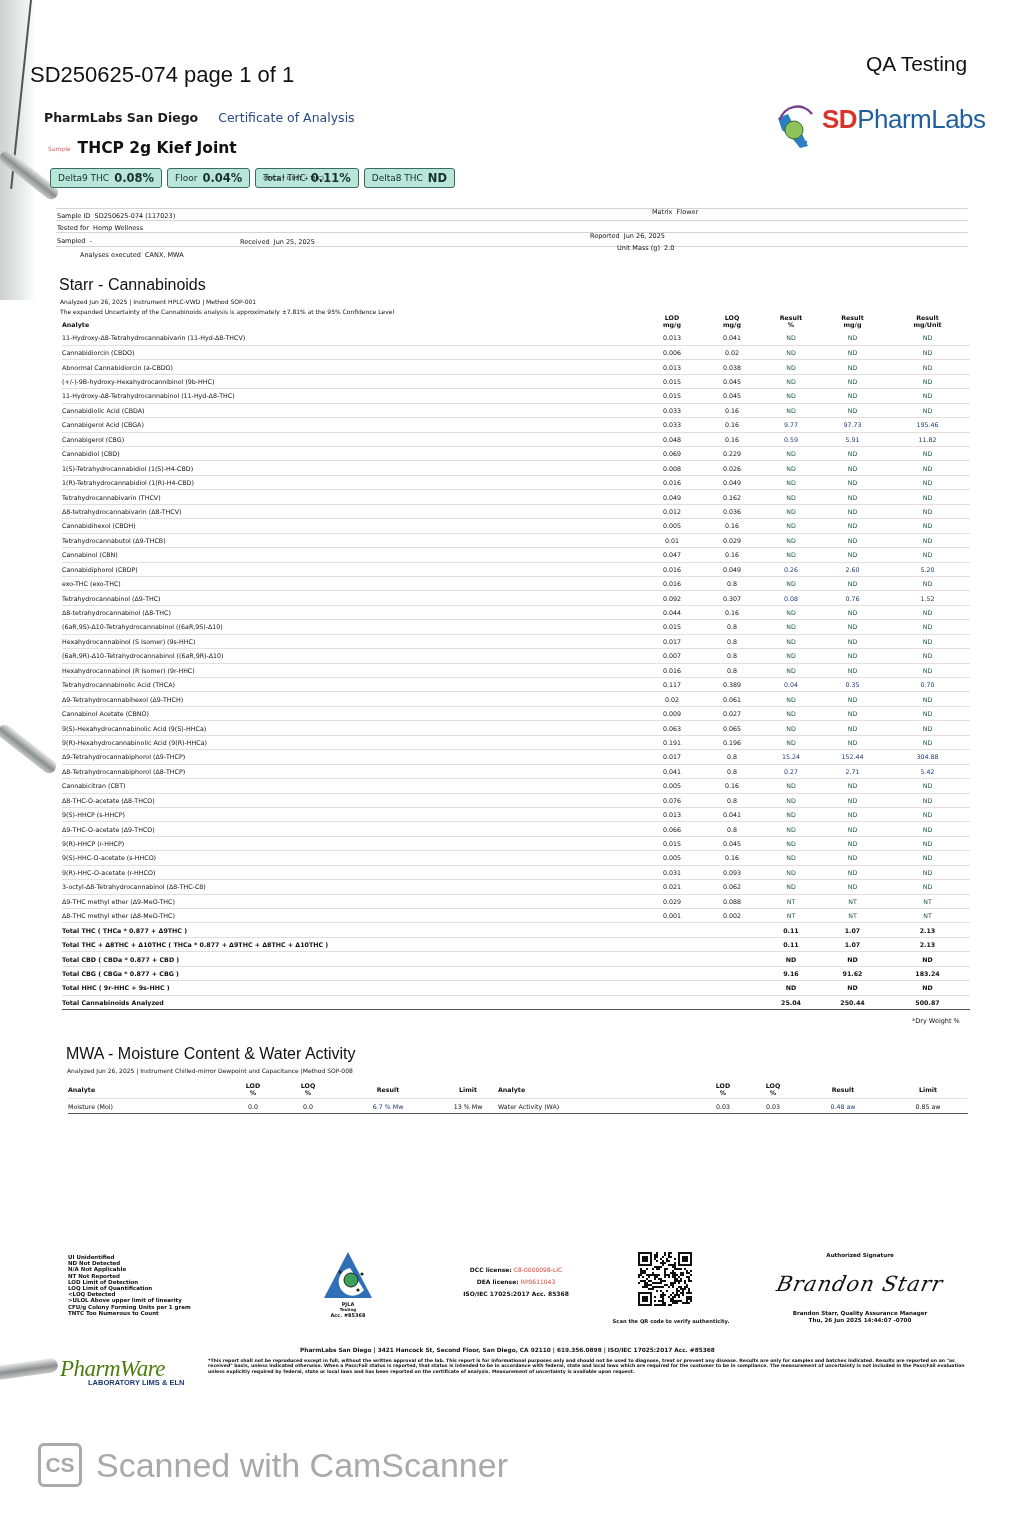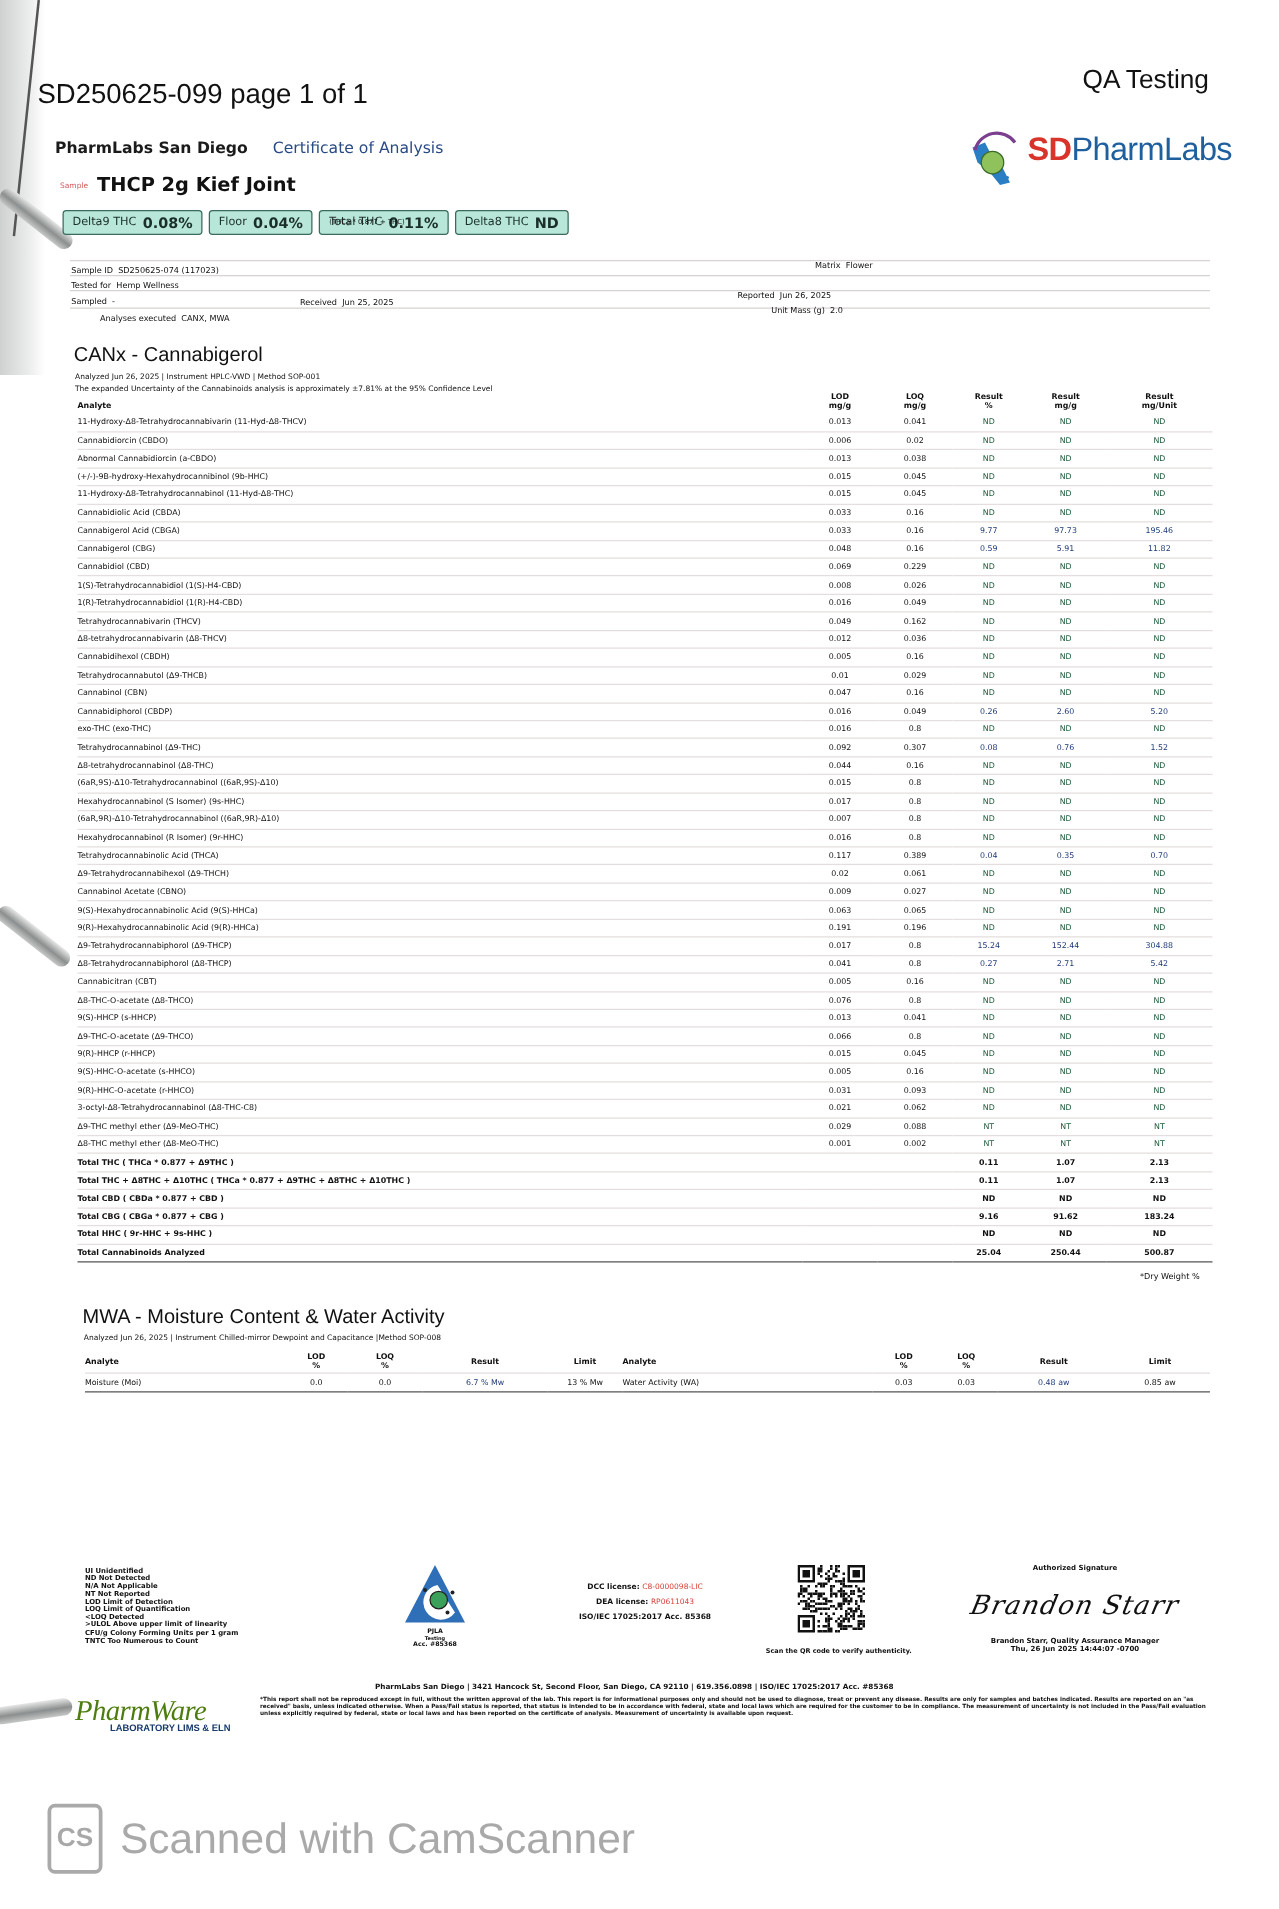--- a/index.html
+++ b/index.html
@@ -76,33 +76,33 @@
   .sig-name { font-size: 5.6px; font-weight: bold; margin-top: 14px; line-height: 6.5px; }
 
   .footer-addr { position: absolute; left: 300px; top: 1347px; font-size: 5.8px; font-weight: bold; }
   .footer-disc { position: absolute; left: 208px; top: 1358px; width: 760px; font-size: 4.6px; line-height: 5.4px; font-weight: bold; color: #111; }
 
   .pharmware { position: absolute; left: 60px; top: 1356px; }
   .pw-name { font-family: "Liberation Serif", serif; font-style: italic; font-size: 23px; color: #4d7c0f; letter-spacing: -0.5px; }
   .pw-sub { font-size: 7.5px; font-weight: bold; color: #1a3a6e; margin-left: 28px; margin-top: -4px; font-family: "Liberation Sans", sans-serif; }
 
   .scanner { position: absolute; left: 38px; top: 1443px; display: flex; align-items: center; gap: 14px; }
-  .cs-box { width: 44px; height: 56px; border: 3px solid #aaaaaa; border-radius: 6px; color: #a8a8a8; font-family: "Liberation Sans", sans-serif; font-weight: bold; font-size: 21px; display: flex; align-items: center; justify-content: center; background: #fff; }
+  .cs-box { width: 44px; height: 44px; border: 3px solid #aaaaaa; border-radius: 6px; color: #a8a8a8; font-family: "Liberation Sans", sans-serif; font-weight: bold; font-size: 21px; display: flex; align-items: center; justify-content: center; background: #fff; }
   .cs-text { font-family: "Liberation Sans", sans-serif; font-size: 34px; color: #a9a9a9; }
 </style>
 </head>
 <body>
 
 <div class="binder-shadow"></div>
 <div class="binder-edge"></div>
 <div class="ring r1"></div>
 <div class="ring r2"></div>
 <div class="ring r3"></div>
 
-<div class="doc-id">SD250625-099 page 1 of 1</div>
+<div class="doc-id">SD250625-074 page 1 of 1</div>
 <div class="qa">QA Testing</div>
 
 <div class="lab-line">
   <span class="lab">PharmLabs San Diego</span><span class="coa">Certificate of Analysis</span>
 </div>
 
 <div class="sample-line">
   <span class="tag">Sample</span>
   <span class="name">THCP 2g Kief Joint</span>
 </div>
@@ -147,21 +147,21 @@
 
 <div class="meta" style="left:57px;top:212px;"><span>Sample ID</span>&nbsp; <span>SD250625-074 (117023)</span></div>
 <div class="meta" style="left:57px;top:224px;"><span>Tested for</span>&nbsp; <span>Hemp Wellness</span></div>
 <div class="meta" style="left:57px;top:237px;"><span>Sampled</span>&nbsp; <span>-</span></div>
 <div class="meta" style="left:240px;top:238px;"><span>Received</span>&nbsp; <span>Jun 25, 2025</span></div>
 <div class="meta" style="left:57px;top:251px;margin-left:23px;"><span>Analyses executed</span>&nbsp; <span>CANX, MWA</span></div>
 <div class="meta" style="left:652px;top:208px;"><span>Matrix</span>&nbsp; <span>Flower</span></div>
 <div class="meta" style="left:590px;top:232px;"><span>Reported</span>&nbsp; <span>Jun 26, 2025</span></div>
 <div class="meta" style="left:617px;top:244px;"><span>Unit Mass (g)</span>&nbsp; <span>2.0</span></div>
 
-<div class="h2" style="left:59px;top:276px;">CANx - Cannabigerol</div>
+<div class="h2" style="left:59px;top:276px;">Starr - Cannabinoids</div>
 <div class="sub" style="left:60px;top:298px;">Analyzed Jun 26, 2025  |  Instrument HPLC-VWD  |  Method SOP-001</div>
 <div class="sub" style="left:60px;top:308px;">The expanded Uncertainty of the Cannabinoids analysis is approximately ±7.81% at the 95% Confidence Level</div>
 
 <table class="canx">
   <colgroup>
     <col class="c-analyte">
       <col class="c-lod">
       <col class="c-loq">
       <col class="c-r1">
       <col class="c-r2">

